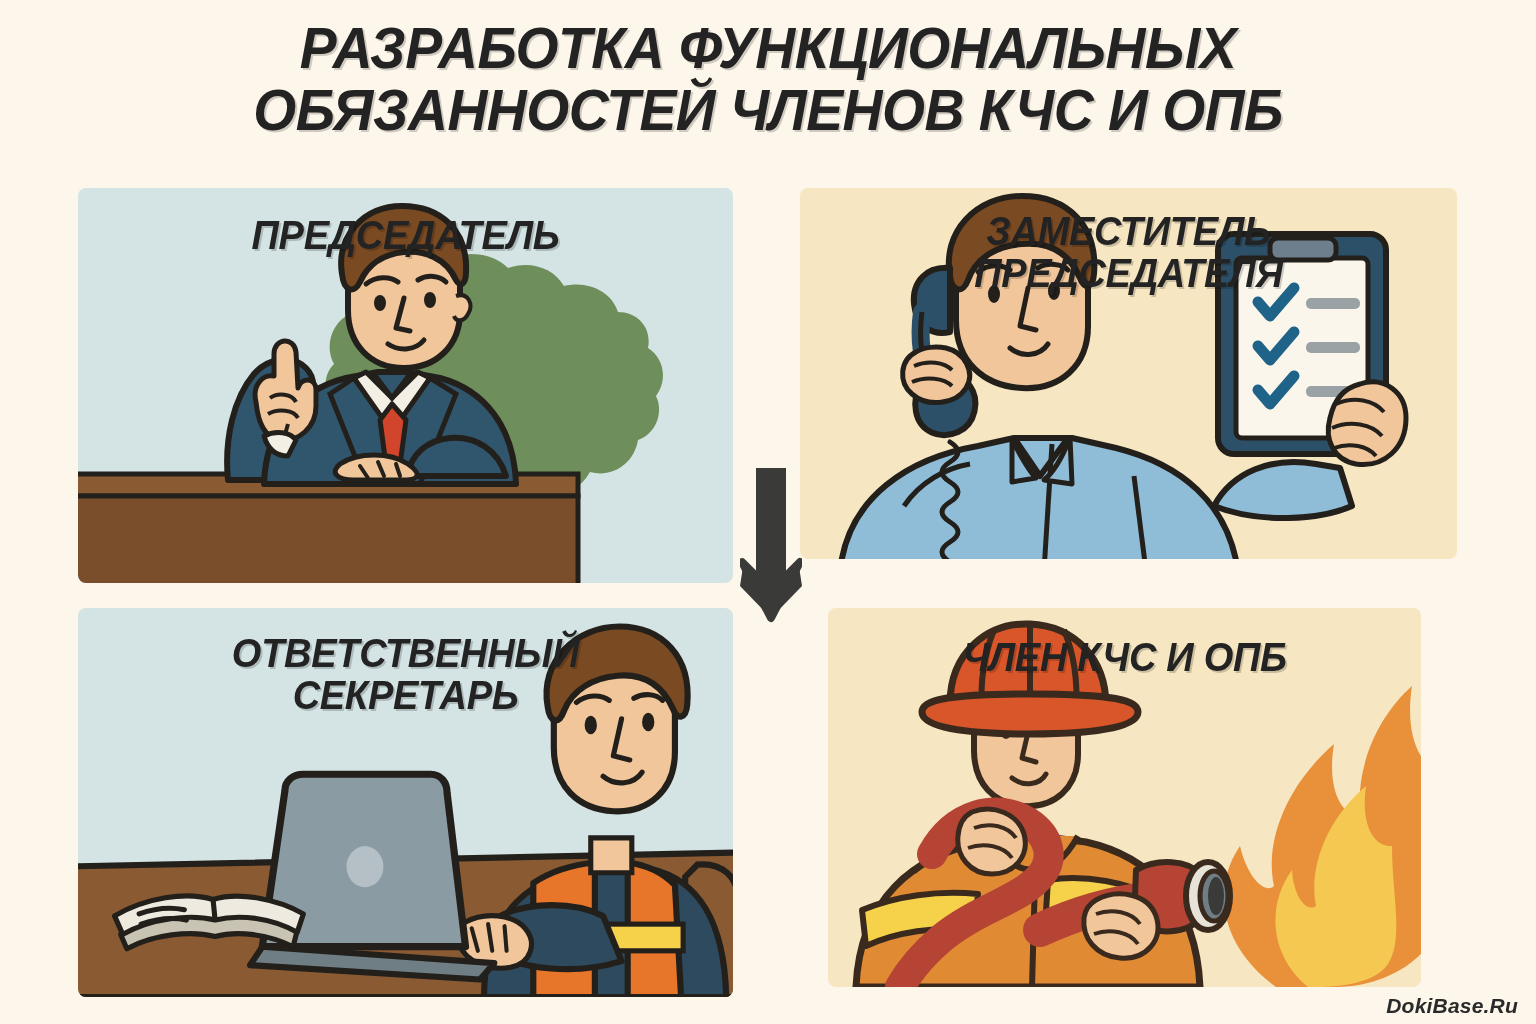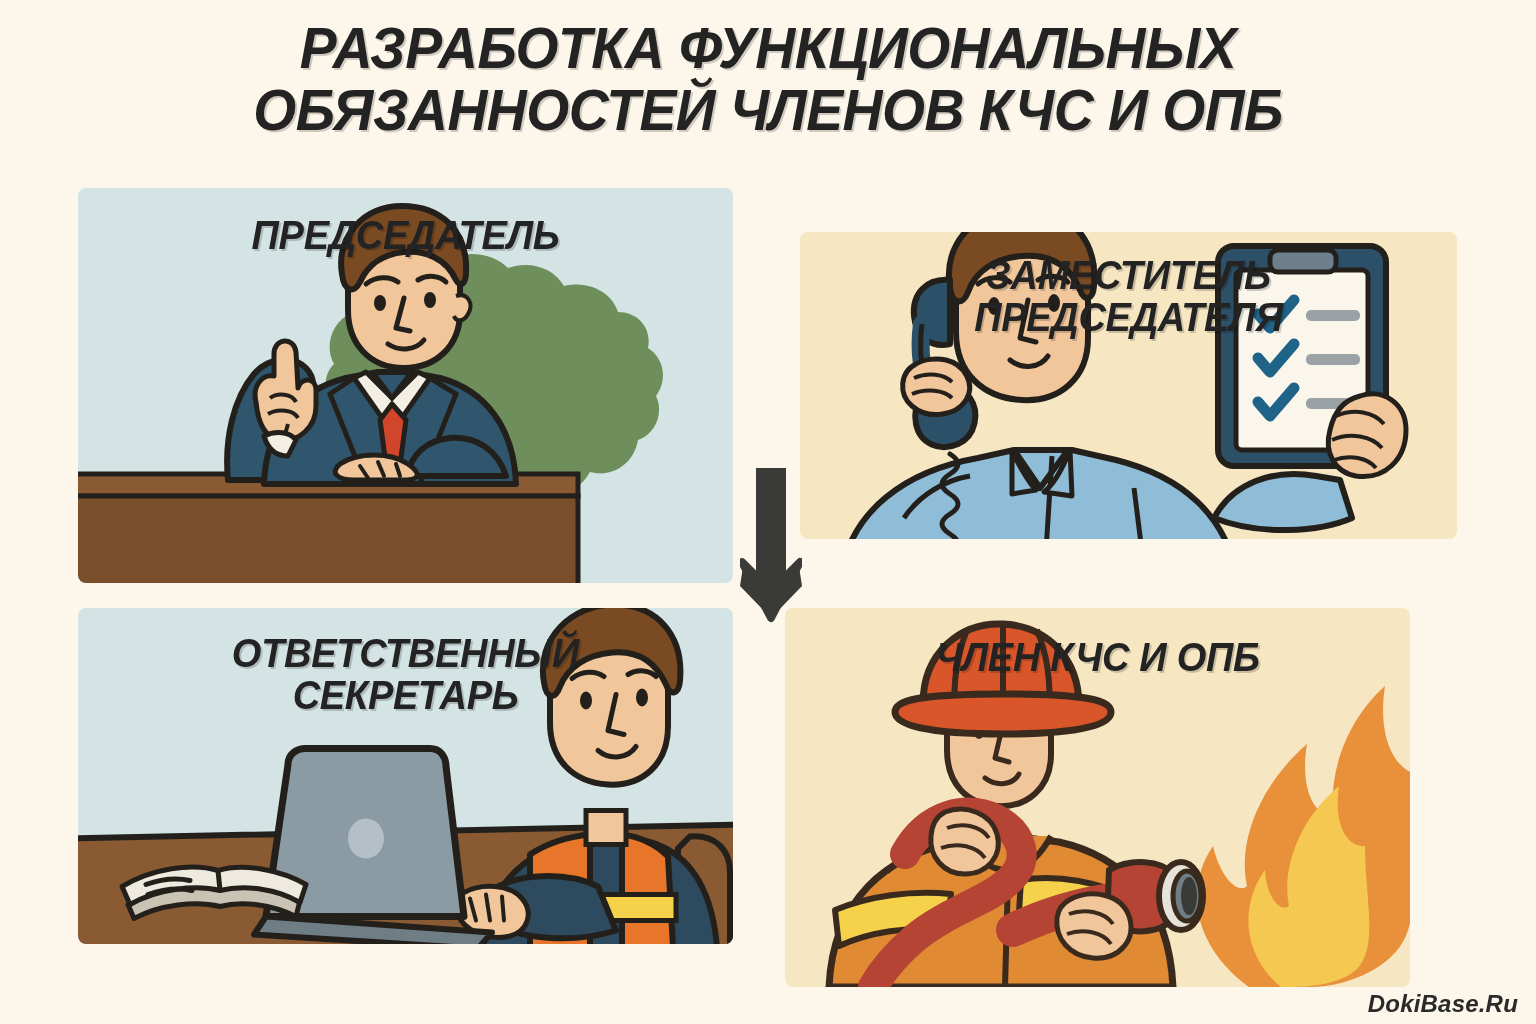--- a/index.html
+++ b/index.html
@@ -42,23 +42,23 @@
   
   .panel {
     position: absolute;
     border-radius: 8px;
     overflow: hidden;
   }
   .panel-blue { background: #D4E3E4; }
   .panel-tan  { background: #F6E6C1; }
 
   #panel-1 { left: 78px;  top: 188px; width: 655px; height: 395px; }
-  #panel-2 { left: 800px; top: 188px; width: 657px; height: 307px; margin-top: 44px; }
-  #panel-3 { left: 78px;  top: 608px; width: 655px; height: 336px; }
-  #panel-4 { left: 785px; top: 608px; width: 593px; height: 379px; padding-left: 32px; }
+  #panel-2 { left: 800px; top: 188px; width: 657px; height: 371px; }
+  #panel-3 { left: 78px;  top: 608px; width: 655px; height: 389px; }
+  #panel-4 { left: 828px; top: 608px; width: 593px; height: 379px; }
 
   .panel-label {
     position: absolute;
     left: 0;
     width: 100%;
     text-align: center;
     color: #232323;
     font-weight: bold;
     font-size: 40px;
     line-height: 1.06;
@@ -86,21 +86,21 @@
     z-index: 4;
   }
 
   
   .watermark {
     position: absolute;
     right: 18px;
     bottom: 6px;
     color: #2a2a2a;
     font-weight: bold;
-    font-size: 24px;
+    font-size: 21px;
     letter-spacing: 0.2px;
     font-family: "Liberation Sans", sans-serif;
   }
 </style>
 </head>
 <body>
 
 <div class="poster">
 
   <div class="title">

